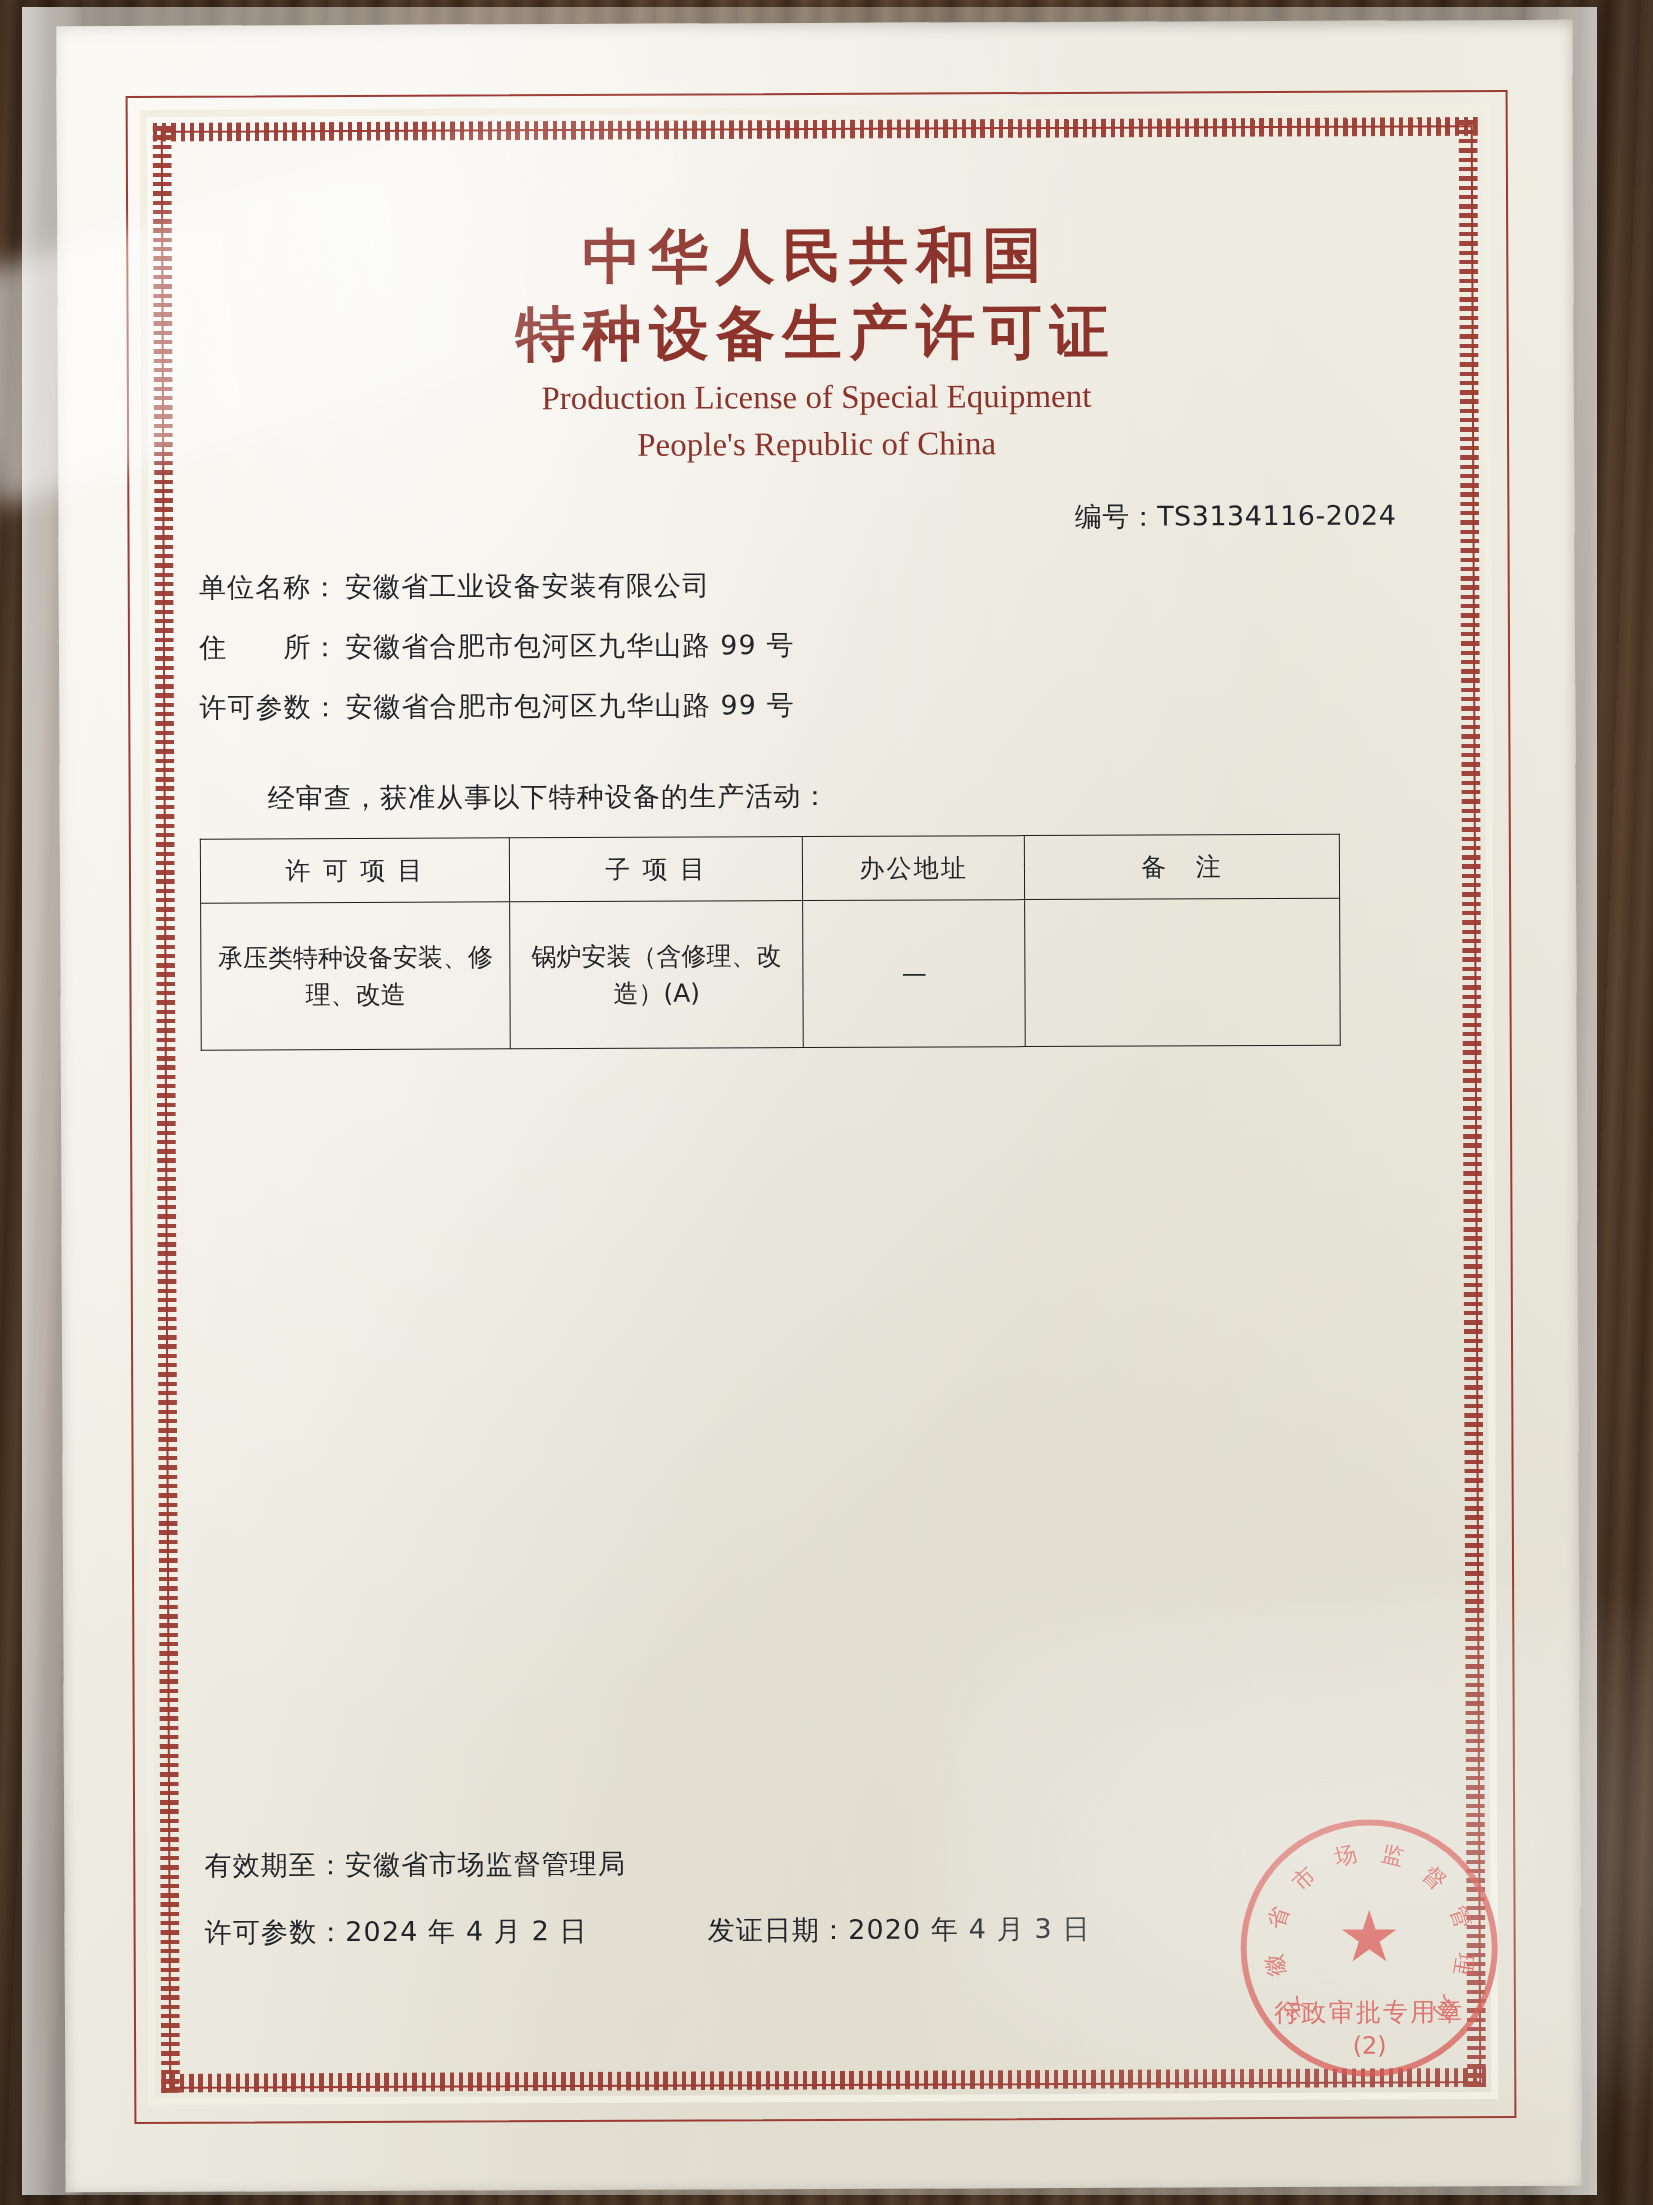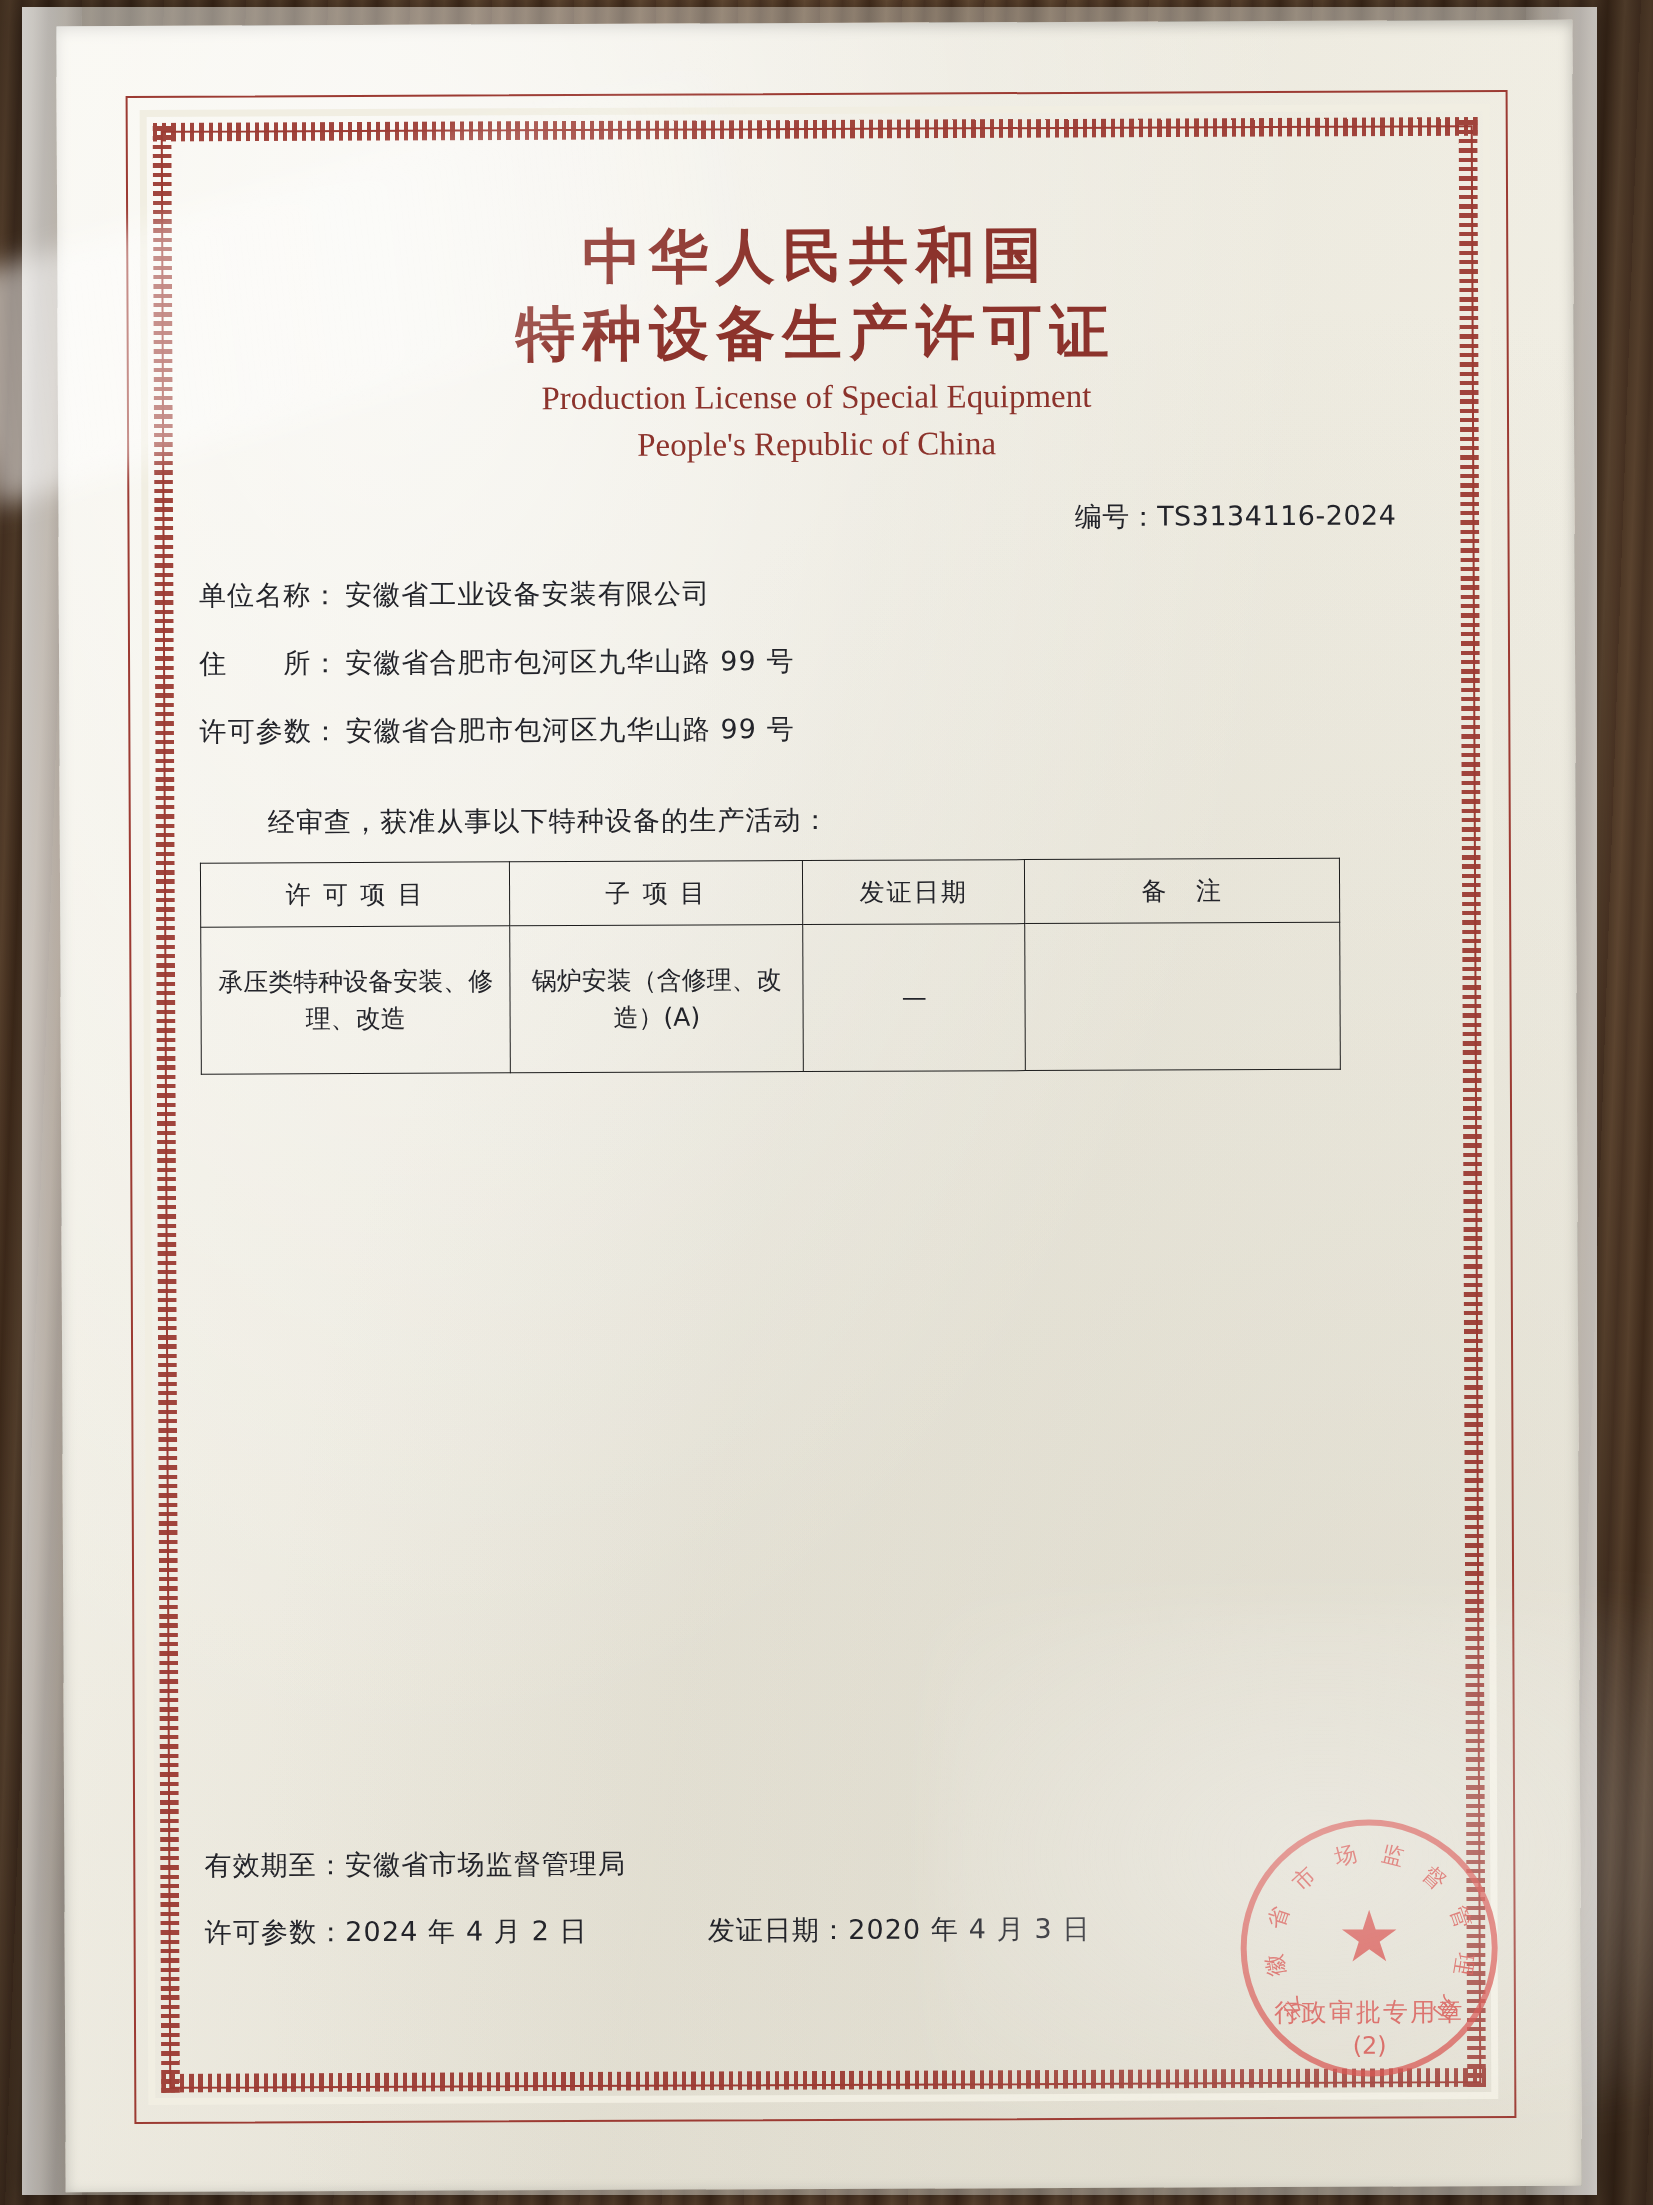--- a/index.html
+++ b/index.html
@@ -195,21 +195,20 @@
     display: flex;
     align-items: baseline;
     font-family: "DejaVu Sans", sans-serif;
     font-size: 27px;
     color: #23242a;
     margin-bottom: 24px;
     letter-spacing: 1.1px;
   }
   .field-label {
     white-space: pre;
-    margin-top: 8px;
   }
   .field-value {
     margin-left: 5.5px;
   }
 
   .grant-line {
     margin-top: 55px;
     padding-left: 82px;
     font-family: "DejaVu Sans", sans-serif;
     font-size: 27px;
@@ -371,21 +370,21 @@
       </div>
     </div>
 
     <div class="grant-line">经审查，获准从事以下特种设备的生产活动：</div>
 
     <table class="lic">
       <thead>
         <tr>
           <th class="col-a">许 可 项 目</th>
           <th class="col-b">子 项 目</th>
-          <th class="col-c">发证日期</th>
+          <th class="col-c">办公地址</th>
           <th class="col-d">备　注</th>
         </tr>
       </thead>
       <tbody>
         <tr>
           <td>承压类特种设备安装、修理、改造</td>
           <td>锅炉安装（含修理、改造）(A)</td>
           <td>—</td>
           <td></td>
         </tr>

